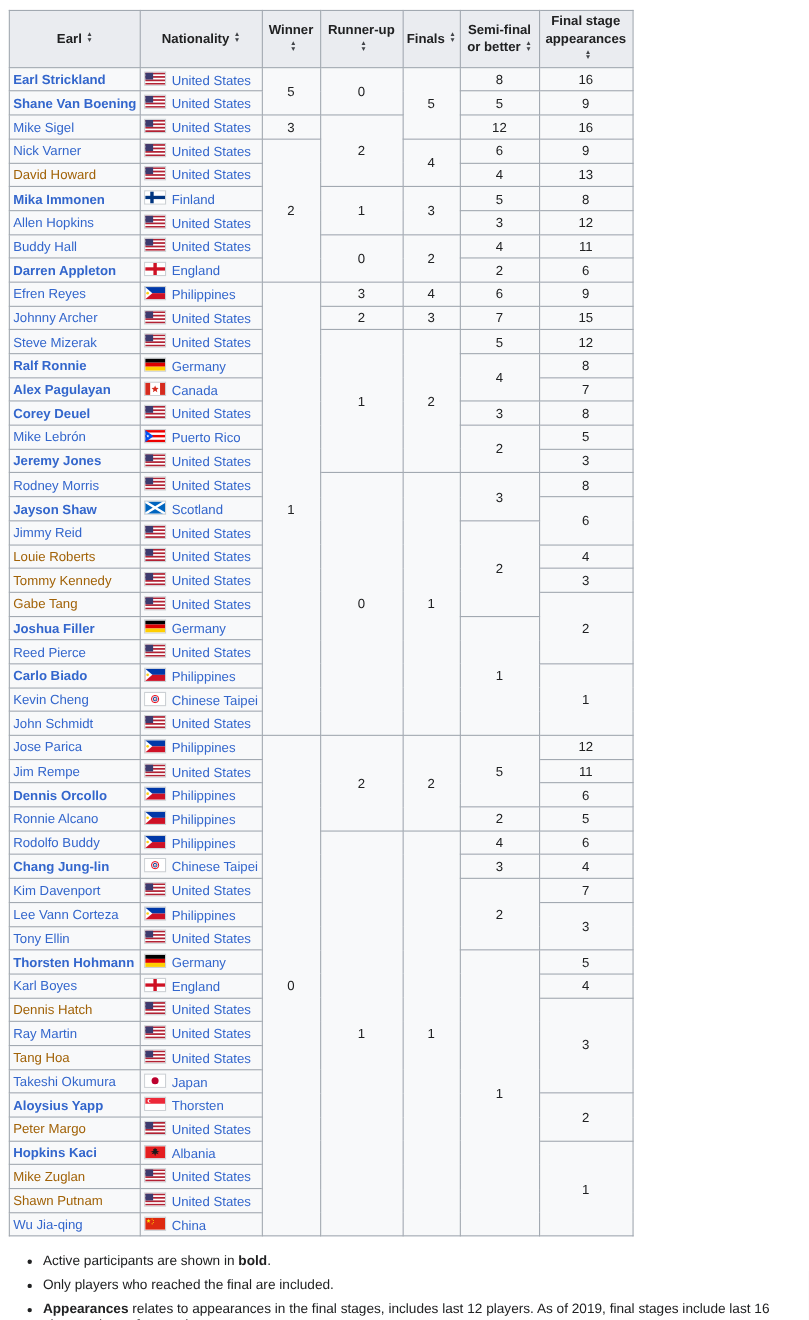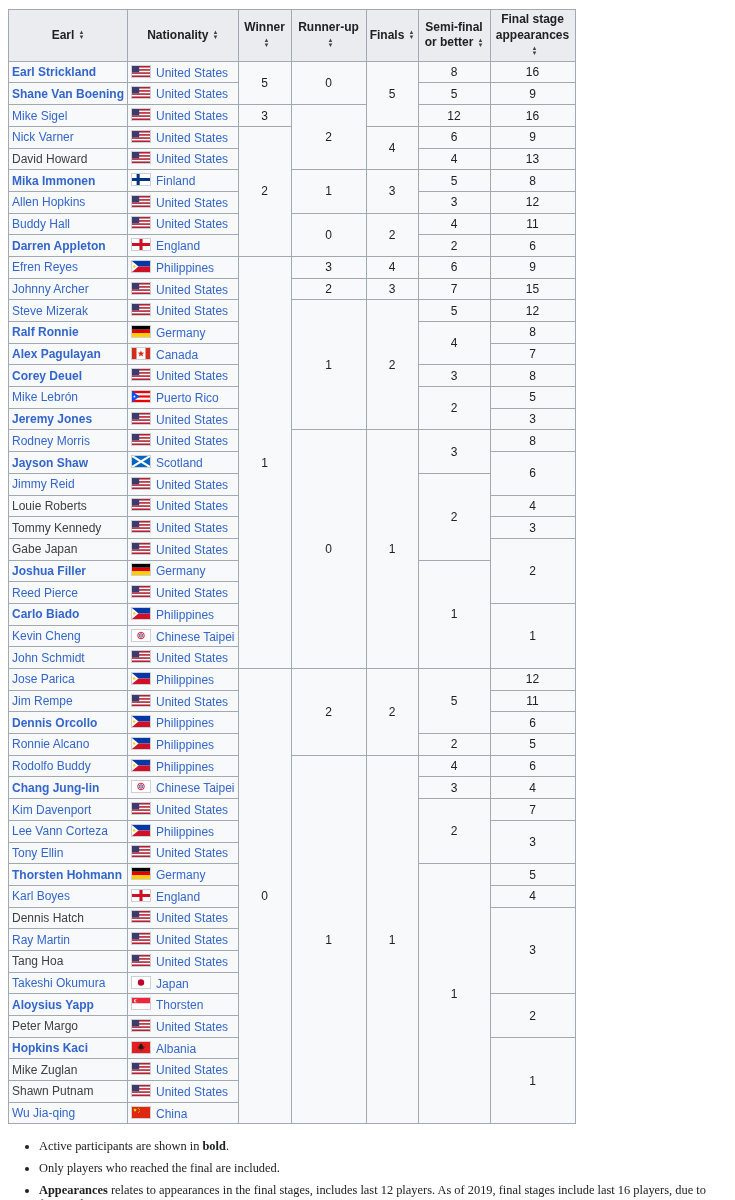--- a/index.html
+++ b/index.html
@@ -11,27 +11,27 @@
   table{border-collapse:collapse;background:#f8f9fa;table-layout:fixed;font-size:12px;}
   th,td{border:1px solid #a2a9b1;}
   thead tr{height:38px;}
   th{background:#eaecf0;text-align:center;font-weight:bold;font-size:12px;line-height:1.3;padding:2px 2px;color:#202122;}
   tbody tr{height:21.7px;}
   td{padding:0 3px;vertical-align:middle;}
   td.num{text-align:center;color:#202122;}
   td.name-cell,td.nat-cell{white-space:nowrap;overflow:hidden;}
   a{text-decoration:none;cursor:pointer;}
   a.blue{color:#3366cc;}
-  a.red{color:#404040;}
+  a.red{color:#a16207;}
   a.bold{font-weight:bold;}
   .flag{display:inline-block;width:18px;height:11px;border:1px solid #ccd0d4;vertical-align:-1px;margin-right:5px;line-height:0;background:#fff;}
   .flag svg{display:block;}
   .sort{display:inline-flex;flex-direction:column;align-items:center;margin-left:4px;vertical-align:middle;color:#404347;font-size:6px;line-height:5px;}
   ul.notes{margin:15px 0 0 10px;padding-left:21px;font-size:12.4px;color:#202122;}
-  ul.notes li{margin-bottom:7.5px;line-height:1.15;font-family:Liberation Serif, serif;}
+  ul.notes li{margin-bottom:7.5px;line-height:1.15;}
 </style>
 </head>
 <body>
 
 <div class="wrap">
   <table>
     <colgroup id="cols">
         <col style="width: 109px;">
         <col style="width: 98px;">
         <col style="width: 53px;">
@@ -350,21 +350,21 @@
                 <rect x="0" y="0" width="18" height="11" fill="#fff"></rect>
                 <rect x="0" y="0" width="18" height="1.5714285714285714" fill="#b22234"></rect>
                 <rect x="0" y="3.142857142857143" width="18" height="1.5714285714285714" fill="#b22234"></rect>
                 <rect x="0" y="6.285714285714286" width="18" height="1.5714285714285714" fill="#b22234"></rect>
                 <rect x="0" y="9.428571428571429" width="18" height="1.5714285714285714" fill="#b22234"></rect>
                 <rect x="0" y="0" width="7.2" height="6.3" fill="#3c3b6e"></rect>
               </svg></span><a class="blue">United States</a></td>
           <td class="num">3</td>
         </tr>
         <tr>
-          <td class="name-cell"><a class="red">Gabe Japan</a></td>
+          <td class="name-cell"><a class="red">Gabe Tang</a></td>
           <td class="nat-cell"><span class="flag"><svg width="18" height="11" viewBox="0 0 18 11">
                 <rect x="0" y="0" width="18" height="11" fill="#fff"></rect>
                 <rect x="0" y="0" width="18" height="1.5714285714285714" fill="#b22234"></rect>
                 <rect x="0" y="3.142857142857143" width="18" height="1.5714285714285714" fill="#b22234"></rect>
                 <rect x="0" y="6.285714285714286" width="18" height="1.5714285714285714" fill="#b22234"></rect>
                 <rect x="0" y="9.428571428571429" width="18" height="1.5714285714285714" fill="#b22234"></rect>
                 <rect x="0" y="0" width="7.2" height="6.3" fill="#3c3b6e"></rect>
               </svg></span><a class="blue">United States</a></td>
           <td class="num" rowspan="3">2</td>
         </tr>

